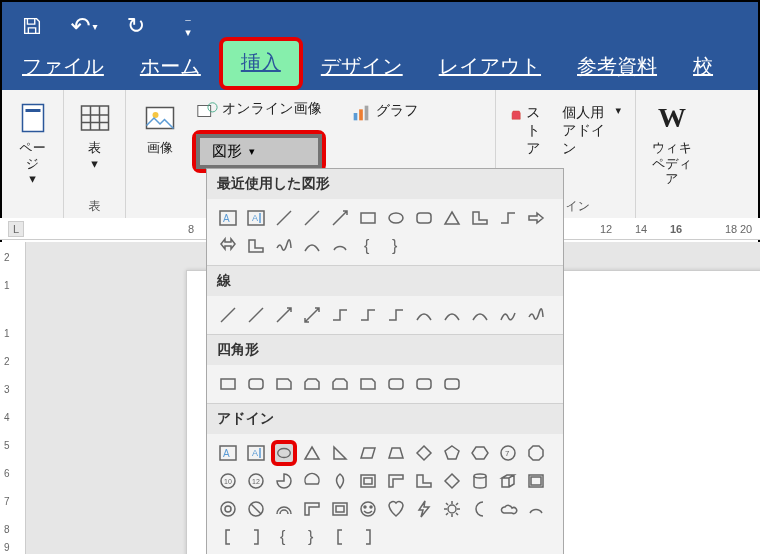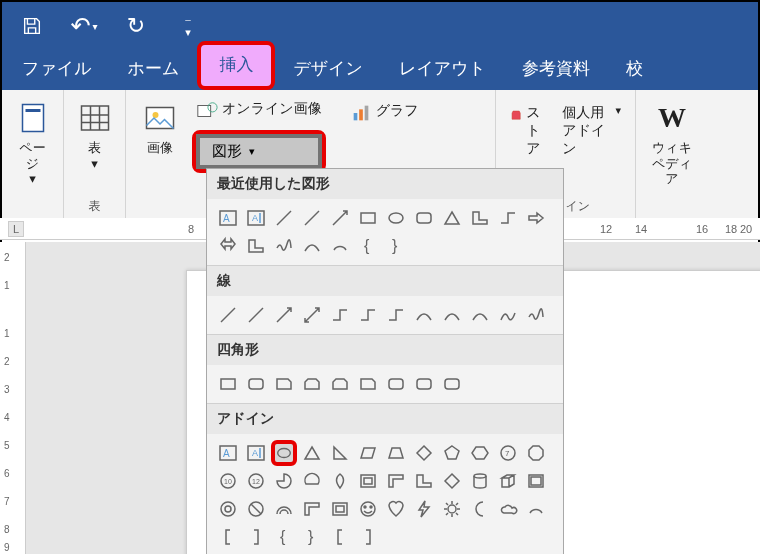--- a/index.html
+++ b/index.html
@@ -1,21 +1,21 @@
 <!DOCTYPE html>
 <html><head>
 <meta charset="utf-8">
 <style>
   * { box-sizing: border-box; margin: 0; padding: 0; font-family: "Meiryo UI", "Yu Gothic UI", sans-serif; }
   body { width: 760px; height: 554px; overflow: hidden; background: #fff; border: 2px solid #000; }
   .titlebar { background: #2b579a; height: 48px; display: flex; align-items: center; padding: 0 14px; gap: 20px; }
   .titlebar .qat-btn { width: 32px; height: 32px; display: flex; align-items: center; justify-content: center; color: #fff; font-size: 20px; }
   .tabbar { background: #2b579a; height: 40px; display: flex; align-items: flex-end; padding: 0 2px; }
-  .tab { color: #fff; font-size: 17px; padding: 8px 18px 10px; cursor: pointer; }
-  .tab.active { background: #f0abfc; color: #2b579a; }
+  .tab { color: #fff; font-size: 20px; padding: 8px 18px 10px; cursor: pointer; text-decoration: underline; }
+  .tab.active { background: #86efac; color: #2b579a; }
   .hl-red { border: 4px solid #e60000; border-radius: 8px; }
   .ribbon { background: #f3f3f3; height: 130px; display: flex; border-bottom: 1px solid #d0d0d0; position: relative; }
   .group { border-right: 1px solid #d4d4d4; padding: 6px 10px 2px; display: flex; flex-direction: column; align-items: center; position: relative; }
   .group-label { font-size: 12px; color: #555; position: absolute; bottom: 4px; left: 0; right: 0; text-align: center; }
   .big-btn { display: flex; flex-direction: column; align-items: center; gap: 4px; padding: 4px 6px; font-size: 13px; color: #222; }
   .big-btn .ico { width: 36px; height: 36px; display: flex; align-items: center; justify-content: center; }
   .big-btn .lbl { line-height: 1.2; text-align: center; }
   .small-btn { display: flex; align-items: flex-start; gap: 4px; font-size: 14px; color: #222; padding: 2px 4px; }
   .small-btn .ico { width: 22px; height: 22px; display: flex; align-items: center; justify-content: center; }
   .shapes-btn-wrap { border: 4px solid #e60000; border-radius: 8px; padding: 0; }
@@ -155,21 +155,21 @@
       <div class="lbl">ウィキペディア</div>
     </div>
   </div>
 </div>
 
 <div class="ruler-h">
   <span class="mark" style="left:8px;background:#e8e8e8;padding:1px 4px;border:1px solid #ccc;">L</span>
   <span class="mark" style="left:188px;">8</span>
   <span class="mark" style="left:600px;">12</span>
   <span class="mark" style="left:635px;">14</span>
-  <span class="mark" style="left:696px;">16</span>
+  <span class="mark" style="left:670px;font-weight:bold;">16</span>
   <span class="mark" style="left:705px;margin-left:20px;">18</span>
   <span class="mark" style="left:740px;">20</span>
 </div>
 
 <div class="ruler-v">
   <span class="mark" style="top:10px;">2</span>
   <span class="mark" style="top:38px;">1</span>
   <span class="mark" style="top:86px;">1</span>
   <span class="mark" style="top:114px;">2</span>
   <span class="mark" style="top:142px;">3</span>

